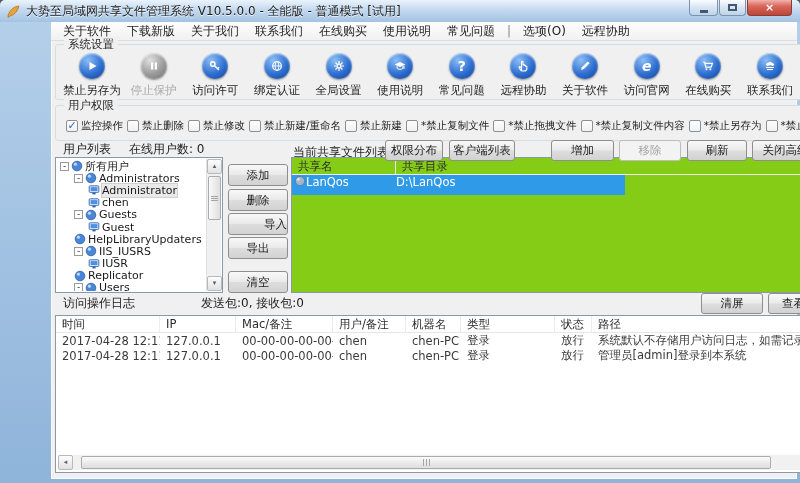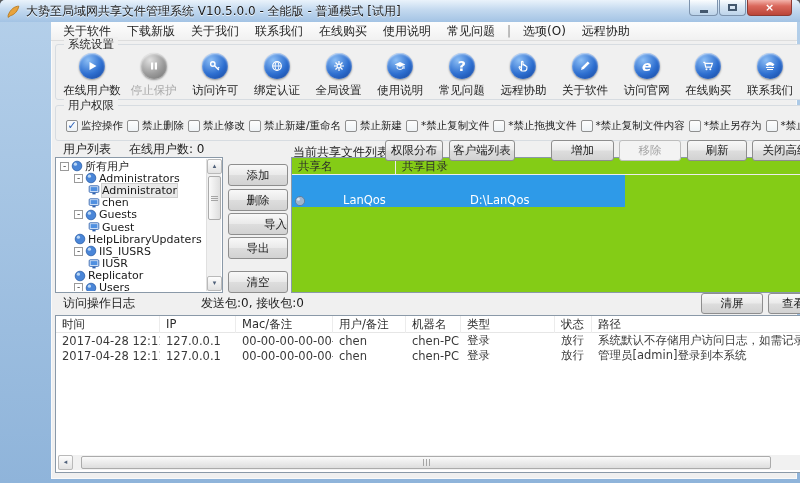--- a/index.html
+++ b/index.html
@@ -75,21 +75,21 @@
         border:1px solid #b9b9b9;border-radius:2px;font-size:7px;color:#50617a;
         text-align:center;line-height:13px;}
   .vthumb{position:absolute;left:1px;top:17px;width:13px;height:44px;border:1px solid #ababab;
         border-radius:2px;background:linear-gradient(90deg,#fafafa,#dedede);
         display:flex;align-items:center;justify-content:center;flex-direction:column;gap:1px;}
   .vthumb i{display:block;width:7px;height:1px;background:#a5a5a5;}
   .sharetable{position:absolute;left:240px;top:116px;width:551px;height:136px;background:#84cc16;
         border:1px solid #8a99a8;overflow:hidden;}
   .shead{display:flex;height:17px;border-bottom:1px solid #ececec;align-items:center;}
   .sh{font-size:11.5px;color:#2b2b2b;padding-left:6px;border-right:1px solid #ececec;height:17px;line-height:17px;}
-  .srow{display:flex;align-items:flex-end;height:32px;font-size:11.5px;color:#1c1c1c;cursor:default;gap:37px;}
+  .srow{display:flex;align-items:flex-start;height:20px;font-size:11.5px;color:#1c1c1c;cursor:default;}
   .srow .cell{white-space:nowrap;overflow:hidden;}
   .sel-row{background:var(--sel,#2e9ae8);color:#fff;width:333px;}
   .logtable{position:absolute;left:4px;top:274px;width:787px;height:158px;background:#fff;
         border:1px solid #8a99a8;overflow:hidden;}
   .lhead{display:flex;height:17px;border-bottom:1px solid #e6e6e6;align-items:center;}
   .lh{font-size:11.5px;color:#2b2b2b;padding-left:6px;border-right:1px solid #ececec;
         height:17px;line-height:17px;white-space:nowrap;overflow:hidden;flex:none;}
   .lr{display:flex;height:15px;align-items:center;cursor:default;}
   .lc{font-size:11.5px;color:#3a3a3a;padding-left:6px;white-space:nowrap;overflow:hidden;flex:none;}
   .hscroll{position:absolute;left:2px;right:2px;bottom:2px;height:15px;background:#f1f1f1;
@@ -141,21 +141,21 @@
 
       <div class="groupbox gb-sys">
         <span class="gb-label">系统设置</span>
         <div class="toolbar" id="toolbar">
             <div class="tool">
               <div class="circ">
                 <svg width="14" height="14" viewBox="0 0 14 14">
                   <path d="M4.5 3l7 4-7 4z" fill="#fff"></path>
                 </svg>
               </div>
-              <div class="tlabel">在线用户数</div>
+              <div class="tlabel">禁止另存为</div>
             </div>
             <div class="tool disabled">
               <div class="circ">
                 <svg width="14" height="14" viewBox="0 0 14 14">
                   <rect x="4" y="3.5" width="2.2" height="7" fill="#fff"></rect>
                   <rect x="7.8" y="3.5" width="2.2" height="7" fill="#fff"></rect>
                 </svg>
               </div>
               <div class="tlabel">停止保护</div>
             </div>

